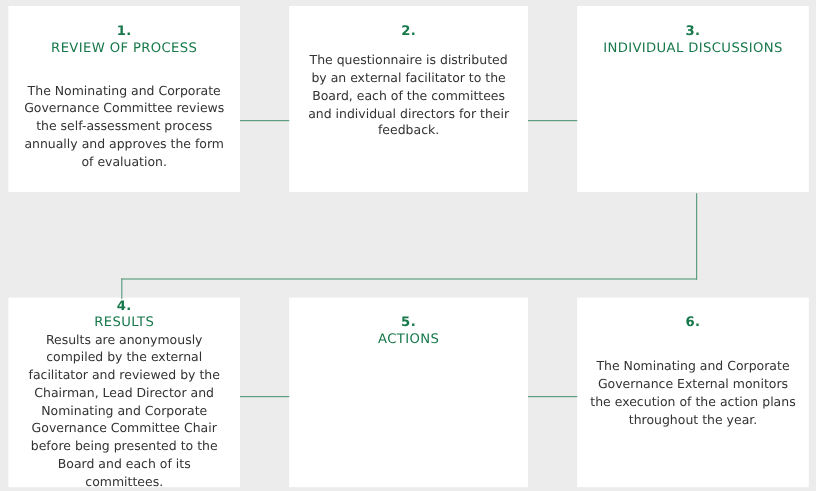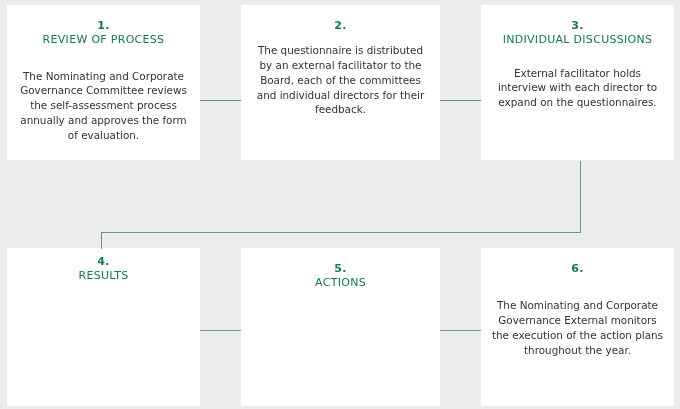--- a/index.html
+++ b/index.html
@@ -120,30 +120,30 @@
     <div class="card-body">The questionnaire is distributed by an external facilitator to the Board, each of the committees and individual directors for their feedback.</div>
   </div>
 
   <div class="card" id="card-3">
     <div class="pad-top"></div>
     <div class="card-head">
       <div class="card-num">3.</div>
       <div class="card-title">INDIVIDUAL DISCUSSIONS</div>
     </div>
     <div class="gap"></div>
-    <div class="card-body">External facilitator holds interview with each director to expand on the questionnaires.</div>
   </div>
 
   <div class="card" id="card-4">
     <div class="pad-top"></div>
     <div class="card-head">
       <div class="card-num">4.</div>
       <div class="card-title">RESULTS</div>
     </div>
     <div class="gap"></div>
+    <div class="card-body">Results are anonymously compiled by the external facilitator and reviewed by the Chairman, Lead Director and Nominating and Corporate Governance Committee Chair before being presented to the Board and each of its committees.</div>
   </div>
 
   <div class="card" id="card-5">
     <div class="pad-top"></div>
     <div class="card-head">
       <div class="card-num">5.</div>
       <div class="card-title">ACTIONS</div>
     </div>
     <div class="gap"></div>
   </div>

